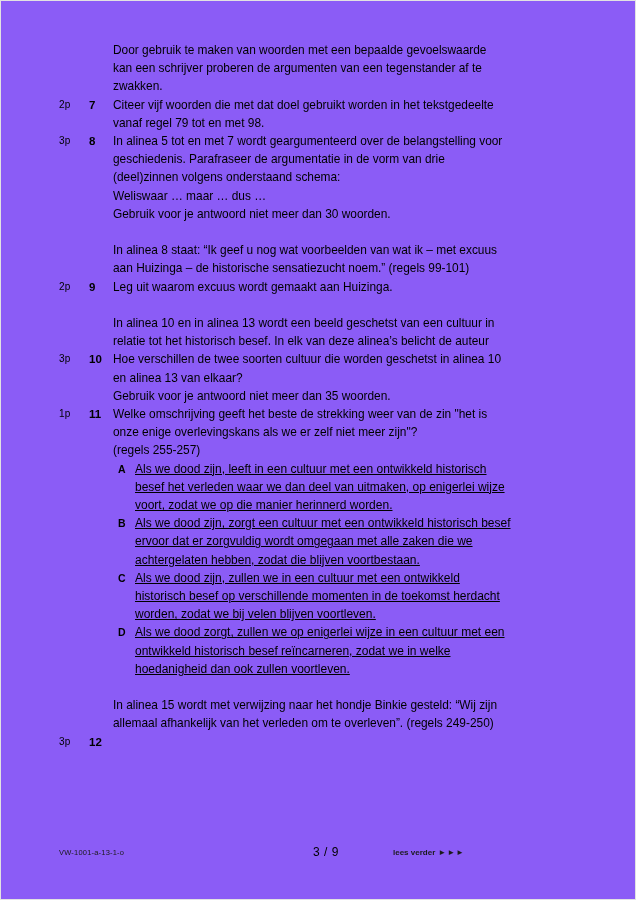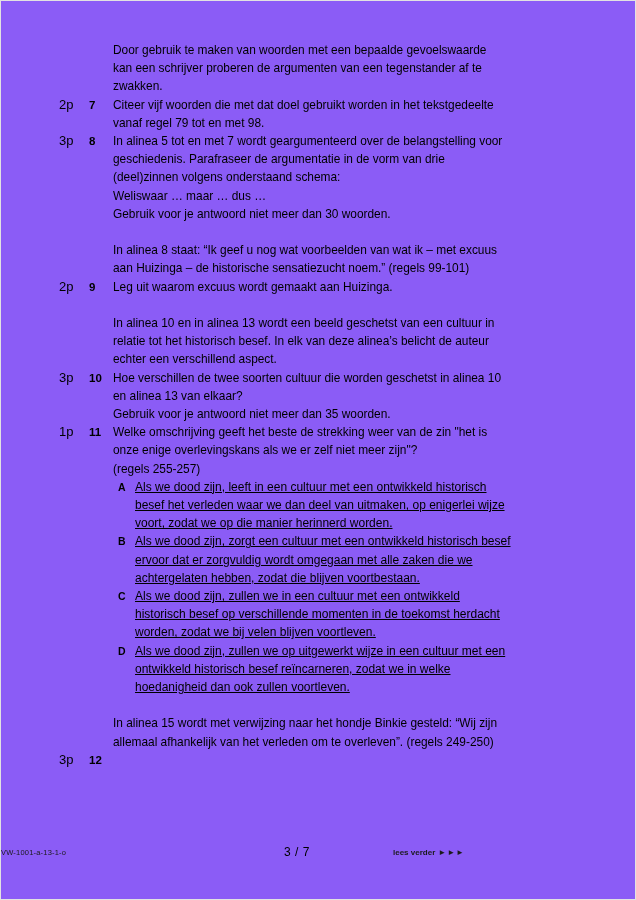--- a/index.html
+++ b/index.html
@@ -32,21 +32,21 @@
     display: flex;
     align-items: flex-start;
     width: 636px;
     box-sizing: border-box;
     padding-left: 58px;
     padding-right: 44px;
   }
   .col-points {
     width: 22px;
     flex: 0 0 22px;
-    font-size: 13px;
+    font-size: 10px;
     line-height: 18.2px;
     text-align: left;
     padding-top: 0px;
     letter-spacing: 0.1px;
   }
   .col-num {
     width: 32px;
     flex: 0 0 32px;
     font-size: 11.5px;
     font-weight: bold;
@@ -95,20 +95,21 @@
   }
 
   
   .footer {
     position: absolute;
     left: 0;
     bottom: 38px;
     width: 636px;
     height: 18px;
     box-sizing: border-box;
+    padding-left: 58px;
     padding-right: 44px;
     display: flex;
     align-items: center;
   }
   .footer-code {
     font-size: 7.5px;
     color: #1a1a1a;
     letter-spacing: 0.2px;
     flex: 0 0 auto;
     width: 200px;
@@ -185,21 +186,20 @@
           <p>Leg uit waarom excuus wordt gemaakt aan Huizinga.</p>
         </div>
       </div>
       <div class="gap"></div>
       <div class="qrow">
         <div class="col-points"></div>
         <div class="col-num"></div>
         <div class="col-body">
           <p>In alinea 10 en in alinea 13 wordt een beeld geschetst van een cultuur in</p>
           <p>relatie tot het historisch besef. In elk van deze alinea’s belicht de auteur</p>
-          <p>echter een verschillend aspect.</p>
         </div>
       </div>
       <div class="qrow">
         <div class="col-points">3p</div>
         <div class="col-num">10</div>
         <div class="col-body">
           <p>Hoe verschillen de twee soorten cultuur die worden geschetst in alinea 10</p>
           <p>en alinea 13 van elkaar?</p>
           <p>Gebruik voor je antwoord niet meer dan 35 woorden.</p>
         </div>
@@ -232,21 +232,21 @@
               <div class="mc-letter">C</div>
               <div class="mc-text">
                 <p>Als we dood zijn, zullen we in een cultuur met een ontwikkeld</p>
                 <p>historisch besef op verschillende momenten in de toekomst herdacht</p>
                 <p>worden, zodat we bij velen blijven voortleven.</p>
               </div>
             </div>
             <div class="mc-row">
               <div class="mc-letter">D</div>
               <div class="mc-text">
-                <p>Als we dood zijn, zullen we op uitgewerkt wijze in een cultuur met een</p>
+                <p>Als we dood zorgt, zullen we op enigerlei wijze in een cultuur met een</p>
                 <p>ontwikkeld historisch besef reïncarneren, zodat we in welke</p>
                 <p>hoedanigheid dan ook zullen voortleven.</p>
               </div>
             </div>
           </div>
         </div>
       </div>
       <div class="gap"></div>
       <div class="qrow">
         <div class="col-points"></div>
@@ -257,18 +257,18 @@
         </div>
       </div>
       <div class="qrow">
         <div class="col-points">3p</div>
         <div class="col-num">12</div>
       </div>
     </div>
 
   <div class="footer">
     <div class="footer-code">VW-1001-a-13-1-o</div>
-    <div class="footer-page">3 / 7</div>
+    <div class="footer-page">3 / 9</div>
     <div class="footer-next">
       <span>lees verder</span><span class="arrows">►►►</span>
     </div>
   </div>
 </div>
 
 </body></html>

